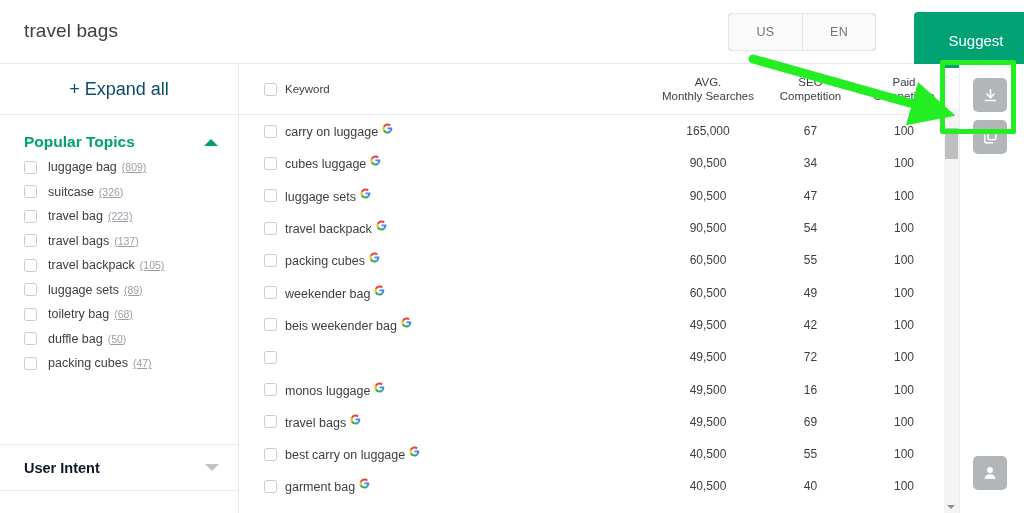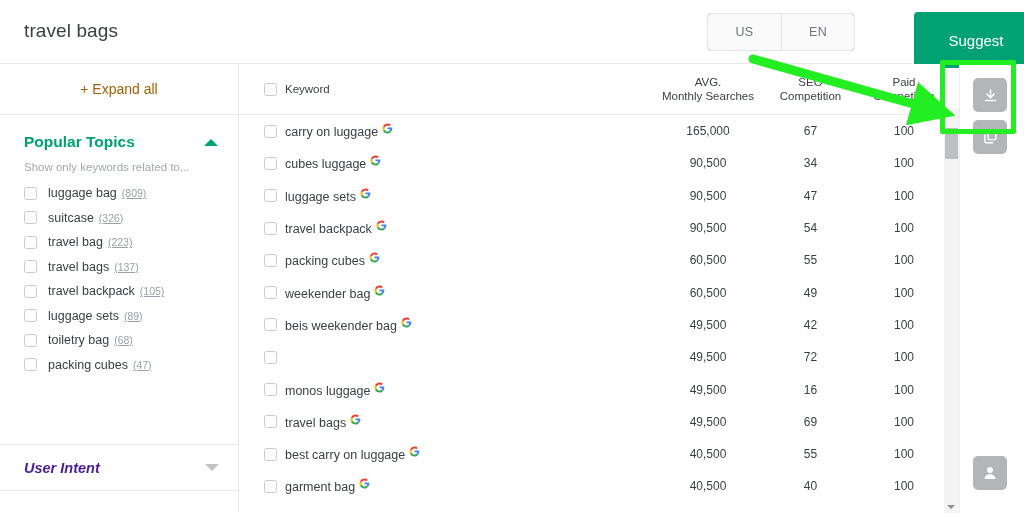--- a/index.html
+++ b/index.html
@@ -14,21 +14,21 @@
   
   #topbar {
     position:absolute; left:0; top:0; width:1024px; height:64px;
     background:#fff; border-bottom:1px solid #e8eaed;
   }
   #page-title {
     position:absolute; left:24px; top:20px;
     font-size:19px; color:#3c4043; font-weight:400; letter-spacing:.1px;
   }
   #locale-toggle {
-    position:absolute; left:707px; top:13px; height:38px;
+    position:absolute; left:728px; top:13px; height:38px;
     display:flex; border:1px solid #e3e5e8; border-radius:4px;
     background:#8b5cf6; overflow:hidden;
   }
   .locale-btn {
     width:73px; height:36px; display:flex; align-items:center; justify-content:center;
     font-size:12.5px; color:#70757a; background:#fafafa; cursor:pointer; letter-spacing:.3px;
   }
   .locale-btn + .locale-btn { border-left:1px solid #e3e5e8; }
   #suggest-button {
     position:absolute; left:886px; top:12px; width:124px; height:56px;
@@ -36,21 +36,21 @@
     font-size:15px; font-family:"Liberation Sans", sans-serif; cursor:pointer;margin-left:28px;
   }
 
   
   #sidebar {
     position:absolute; left:0; top:64px; width:239px; height:449px;
     background:#fff; border-right:1px solid #e8eaed;
   }
   #expand-all-row {
     height:51px; display:flex; align-items:center; justify-content:center;
-    border-bottom:1px solid #e8eaed; font-size:14px; color:#a16207; cursor:pointer;
+    border-bottom:1px solid #e8eaed; font-size:18px; color:#0c4a6e; cursor:pointer;
   }
   #popular-topics-header {
     display:flex; align-items:center; justify-content:space-between;
     padding:18px 20px 4px 24px;
   }
   #popular-topics-title { font-size:15.5px; color:#00a173; font-weight:700; }
   .caret-up {
     width:0;height:0;border-left:7px solid transparent;border-right:7px solid transparent;
     border-bottom:7px solid #00a173; cursor:pointer;
   }
@@ -75,21 +75,21 @@
   .plus-circle {
     width:8px;height:8px;border:1px solid #c3c8cd;border-radius:50%;
     margin-right:6px; flex:none;
   }
   #user-intent-section {
     position:absolute; left:0; bottom:22px; width:239px; height:47px;
     border-top:1px solid #e8eaed; border-bottom:1px solid #e8eaed;
     display:flex; align-items:center; justify-content:space-between;
     padding:0 20px 0 24px; cursor:pointer;
   }
-  #user-intent-title { font-size:14.5px; color:#4c1d95; font-weight:700;font-style:italic; }
+  #user-intent-title { font-size:14.5px; color:#0f172a; font-weight:700; }
 
   
   #table-area {
     position:absolute; left:239px; top:64px; width:705px; height:449px; background:#fff;
   }
   #thead {
     height:51px; border-bottom:1px solid #e8eaed;
     position:relative; background:#fff;
   }
   .th {
@@ -172,21 +172,20 @@
   </div>
 
   <div id="sidebar">
     <div id="expand-all-row">+ Expand all</div>
 
     <div id="popular-topics-header">
       <div id="popular-topics-title">Popular Topics</div>
       <div class="caret-up"></div>
     </div>
 
-    <div id="topics-subtitle">Show only keywords related to...</div>
 
     <div id="topics-list">
         <div class="topic-row">
           <span class="cb"></span>
           <span class="topic-label">luggage bag</span>
           <span class="topic-count">(809)</span>
         </div>
         <div class="topic-row">
           <span class="cb"></span>
           <span class="topic-label">suitcase</span>
@@ -209,20 +208,25 @@
         </div>
         <div class="topic-row">
           <span class="cb"></span>
           <span class="topic-label">luggage sets</span>
           <span class="topic-count">(89)</span>
         </div>
         <div class="topic-row">
           <span class="cb"></span>
           <span class="topic-label">toiletry bag</span>
           <span class="topic-count">(68)</span>
+        </div>
+        <div class="topic-row">
+          <span class="cb"></span>
+          <span class="topic-label">duffle bag</span>
+          <span class="topic-count">(50)</span>
         </div>
         <div class="topic-row">
           <span class="cb"></span>
           <span class="topic-label">packing cubes</span>
           <span class="topic-count">(47)</span>
         </div>
       </div>
 
 
     <div id="user-intent-section">

